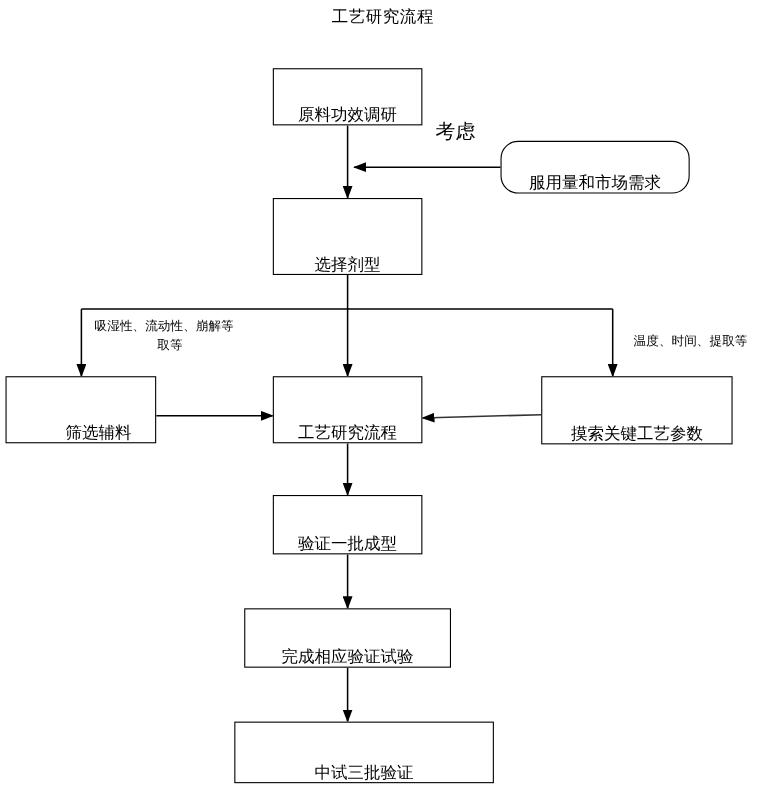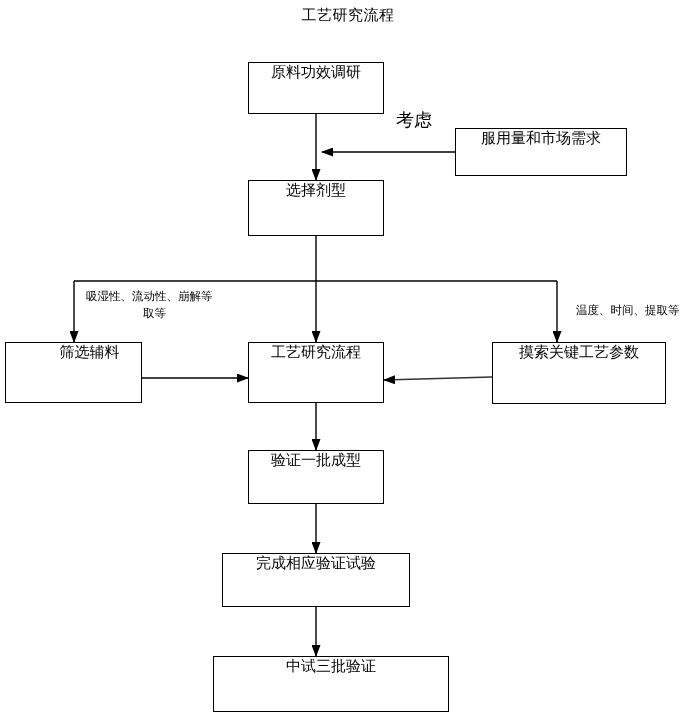--- a/index.html
+++ b/index.html
@@ -32,21 +32,21 @@
     font-weight: normal;
     color: #000000;
     letter-spacing: 0.5px;
   }
   .node {
     position: absolute;
     box-sizing: border-box;
     border: 1px solid #000000;
     background: #ffffff;
     display: flex;
-    align-items: flex-start;
+    align-items: flex-end;
     justify-content: center;
     color: #000000;
     font-size: 15px;
     line-height: 1.2;
     white-space: nowrap;
   }
   .edge-label {
     position: absolute;
     color: #000000;
     font-size: 12px;
@@ -102,25 +102,25 @@
       <line x1="316" y1="504" x2="316" y2="553" marker-end="url(#arr)"></line>
 
       <line x1="316" y1="607" x2="316" y2="656" marker-end="url(#arr)"></line>
     </g>
   </svg>
 
   <div class="node" style="left:248px; top:62px; width:136px; height:52px;">
     <span>原料功效调研</span>
   </div>
 
-  <div class="node" style="left:455px; top:128px; width:172px; height:48px;">
+  <div class="node" style="left:455px; top:128px; width:172px; height:48px;border-radius:16px;">
     <span>服用量和市场需求</span>
   </div>
 
-  <div class="node" style="left:248px; top:180px; width:136px; height:56px;">
+  <div class="node" style="left:248px; top:180px; width:136px; height:70px;">
     <span>选择剂型</span>
   </div>
 
   <div class="node" style="left:5px; top:342px; width:137px; height:61px;padding-left:32px;">
     <span>筛选辅料</span>
   </div>
 
   <div class="node" style="left:248px; top:342px; width:136px; height:61px;">
     <span>工艺研究流程</span>
   </div>

